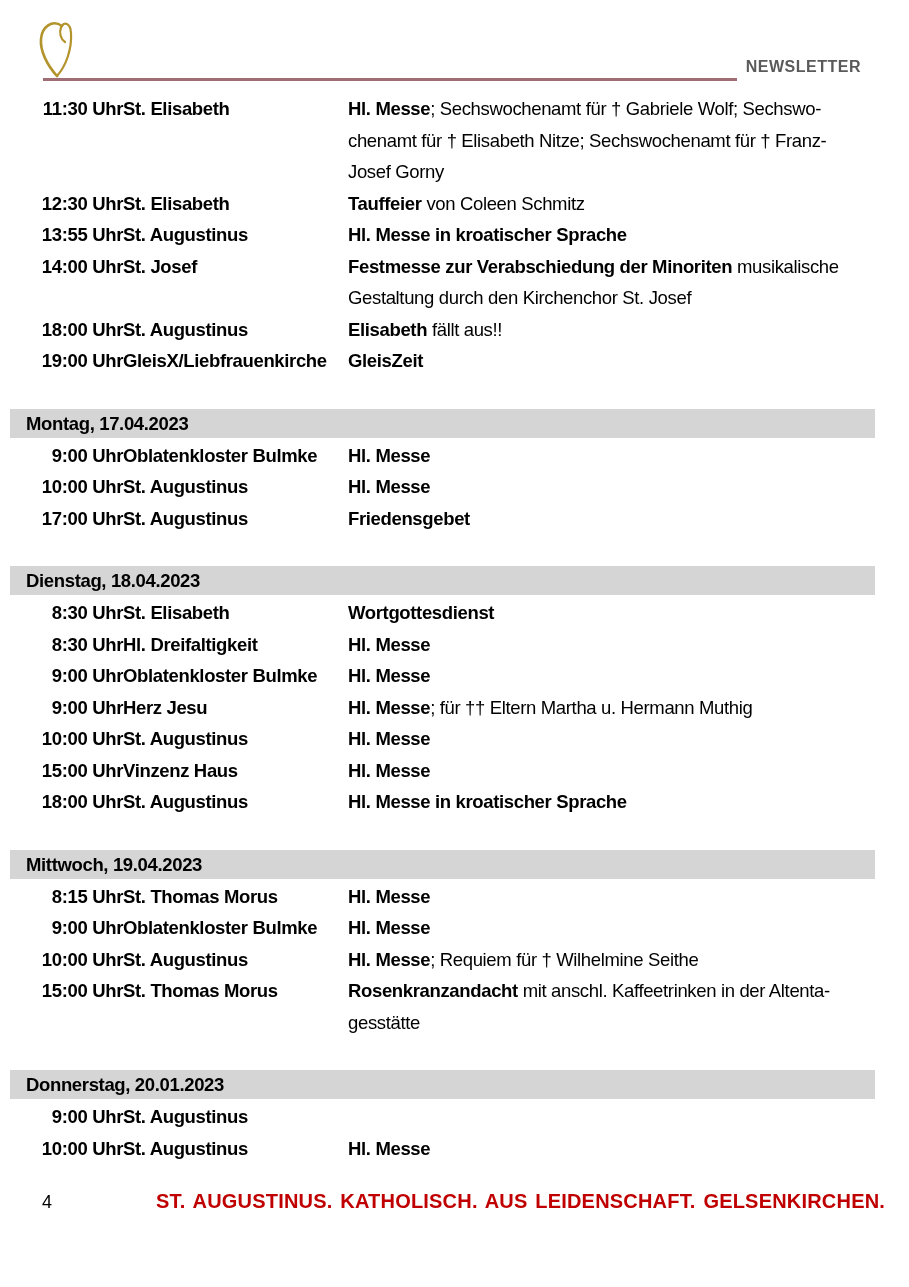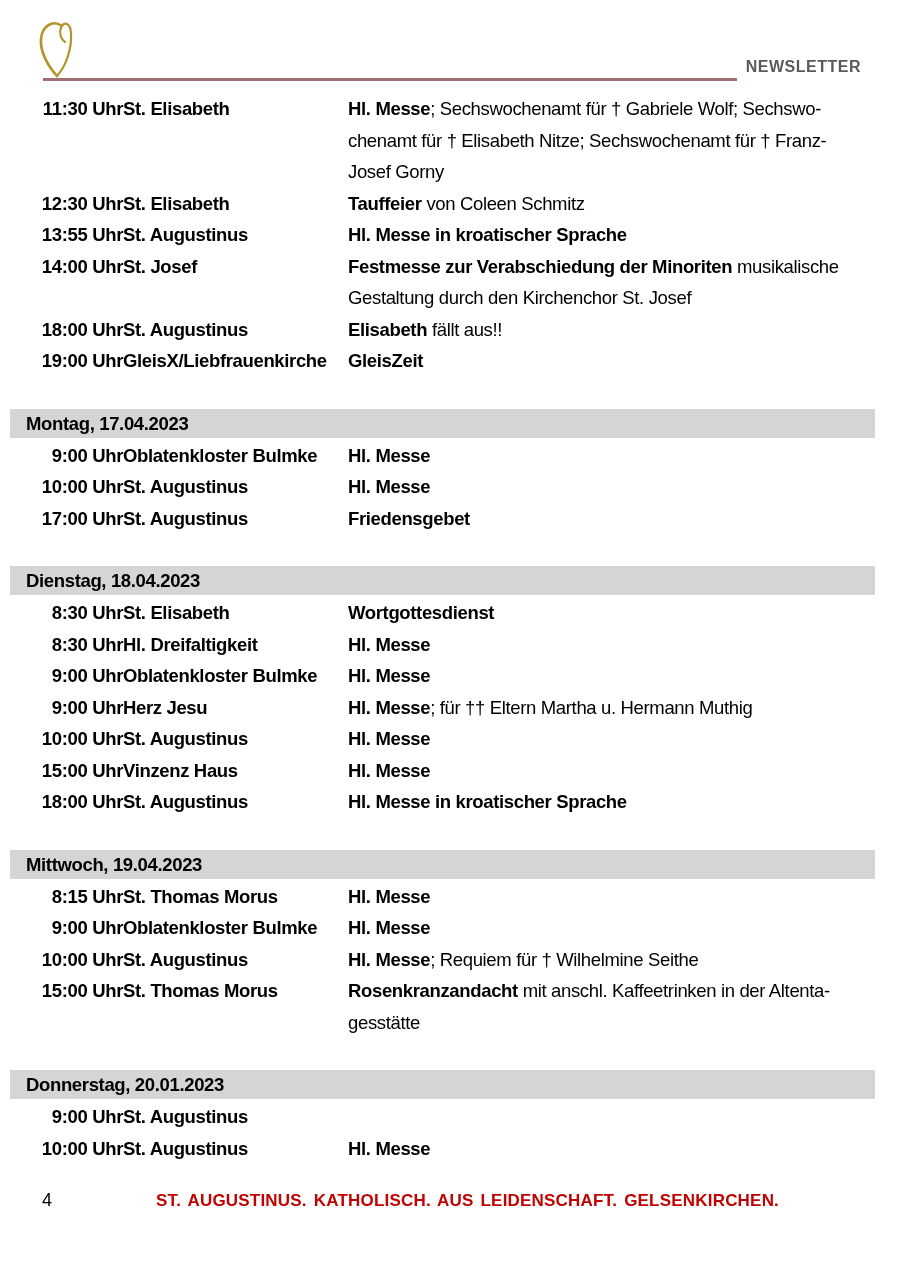--- a/index.html
+++ b/index.html
@@ -44,21 +44,21 @@
   .cell-time{flex:0 0 113px;text-align:right;font-weight:bold;white-space:nowrap;}
   .cell-loc{flex:0 0 225px;font-weight:bold;white-space:nowrap;overflow:hidden;}
   .cell-desc{flex:1 1 auto;min-width:0;max-width:518px;}
   .desc-bold{font-weight:bold;}
   .desc-rest{font-weight:normal;}
   
   .page-footer{display:flex;align-items:baseline;margin-top:26px;margin-left:42px;}
   .page-number{font-size:18px;font-weight:normal;}
   .slogan{
     margin-left:104px;
-    font-size:17px;font-weight:bold;
+    font-size:20px;font-weight:bold;
     color:var(--brand-red);
     letter-spacing:.2px;word-spacing:2px;
     white-space:nowrap;
   }
 </style>
 </head>
 <body>
 
 <div class="page-header">
   <svg class="logo" viewBox="0 0 46 64" fill="none" xmlns="http://www.w3.org/2000/svg">

